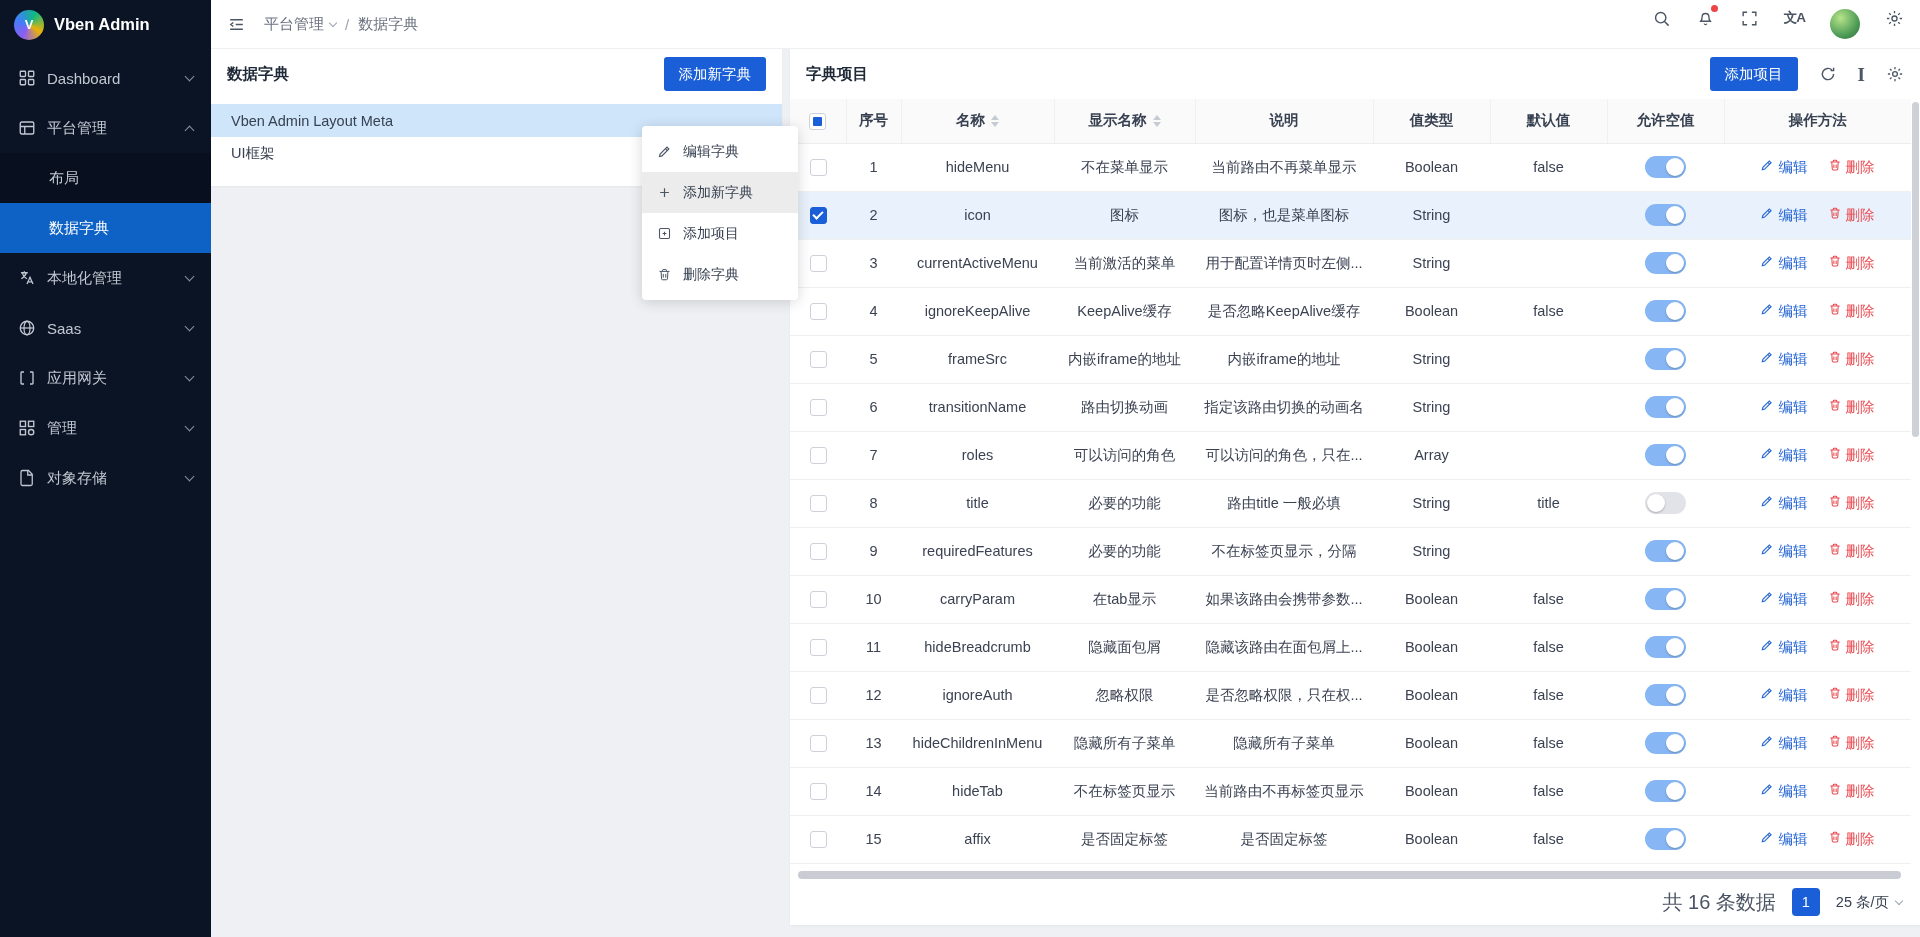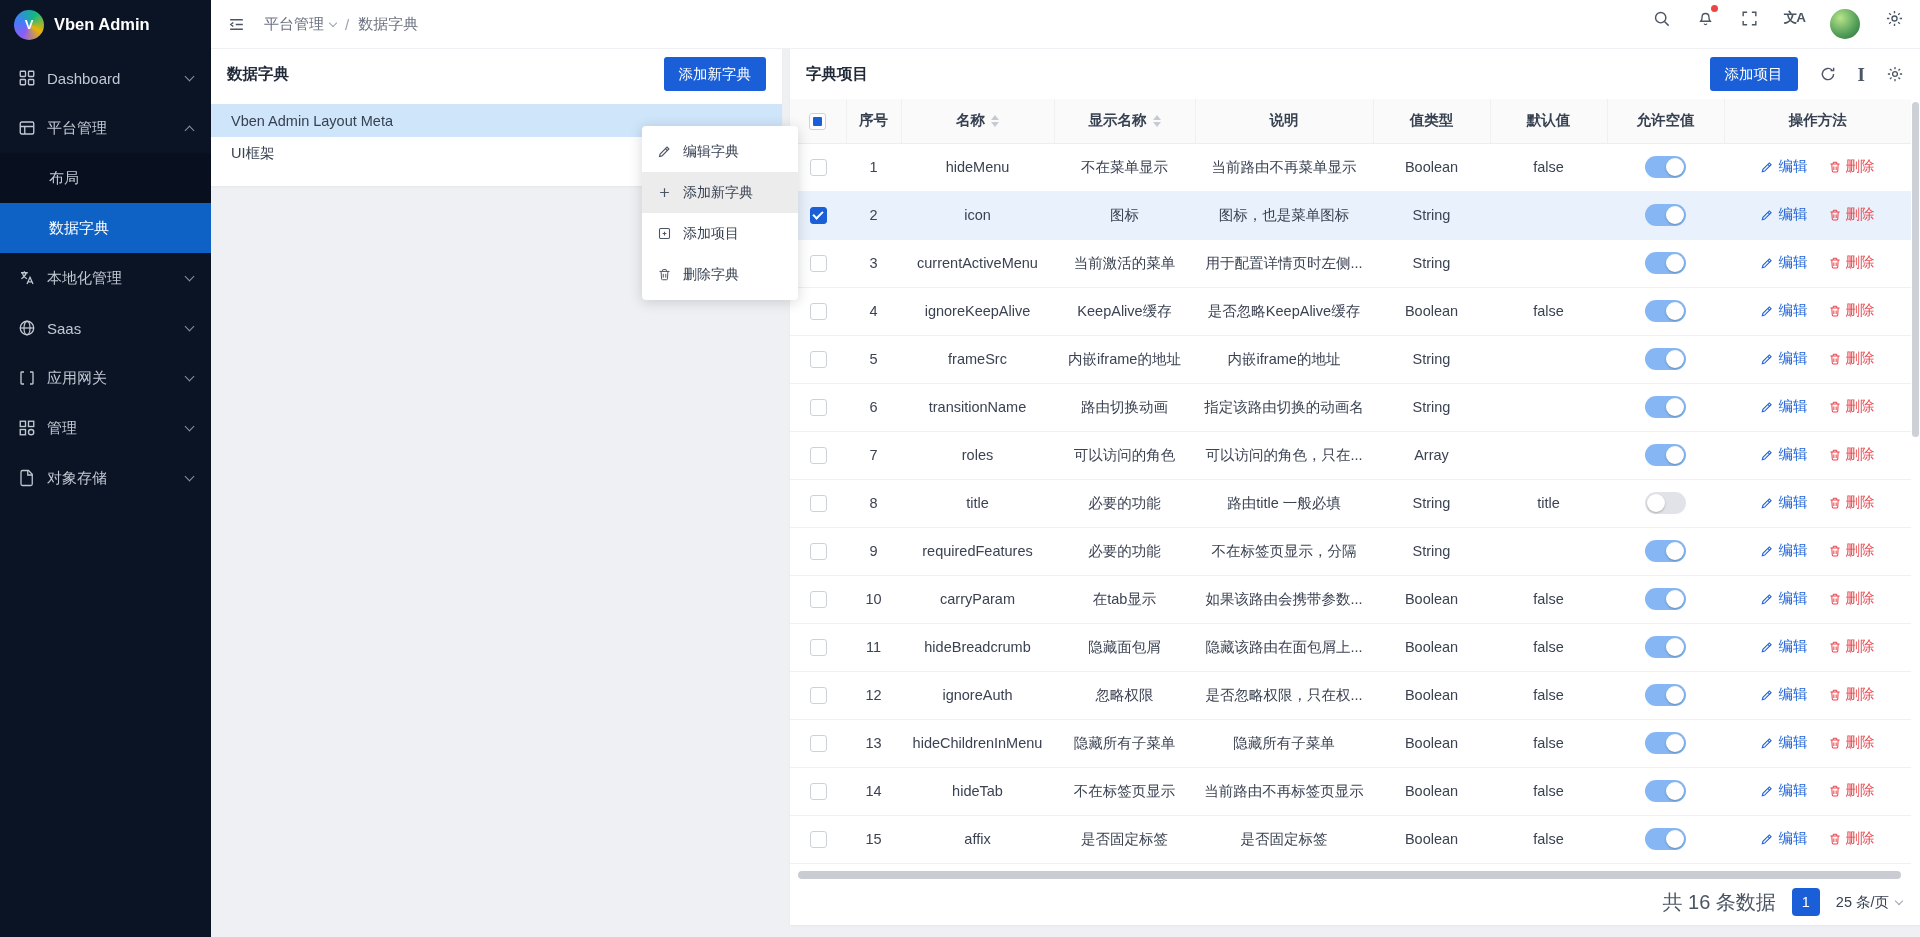--- a/index.html
+++ b/index.html
@@ -77,21 +77,21 @@
   .cb.checked::after{content:"";position:absolute;left:4.5px;top:1px;width:4px;height:8px;border-right:2px solid #fff;border-bottom:2px solid #fff;transform:rotate(45deg)}
   .cb.indeterminate::after{content:"";position:absolute;left:3px;top:3px;right:3px;bottom:3px;background:#1a5fd7;border-radius:1px}
 
   .toggle{width:41px;height:22px;border-radius:11px;display:inline-block;position:relative;cursor:pointer;vertical-align:middle}
   .toggle.on{background:#86b7f4}
   .toggle.off{background:#e1e3e8}
   .toggle .knob{position:absolute;top:2px;width:18px;height:18px;border-radius:50%;background:#fff;box-shadow:0 1px 2px rgba(0,0,0,.25)}
   .toggle.on .knob{right:2px}
   .toggle.off .knob{left:2px}
 
-  .act{display:inline-flex;align-items:center;gap:4px;font-size:14.5px;cursor:pointer;margin:0 8px}
+  .act{display:inline-flex;align-items:flex-start;gap:4px;font-size:14.5px;cursor:pointer;margin:0 8px}
   .act.edit{color:#2062d4}
   .act.del{color:#e8494f}
   .act svg{width:14px;height:14px}
 
   .vscroll{width:9px;padding:3px 1px;flex-shrink:0}
   .vthumb{width:7px;height:335px;background:#cdd0d6;border-radius:4px}
   .hscroll{height:8px;margin:2px 8px 0;flex-shrink:0}
   .hthumb{height:8px;width:99%;background:#c9ccd3;border-radius:4px}
 
   .panel-footer{height:46px;display:flex;align-items:center;justify-content:flex-end;gap:16px;padding:0 18px;flex-shrink:0}

